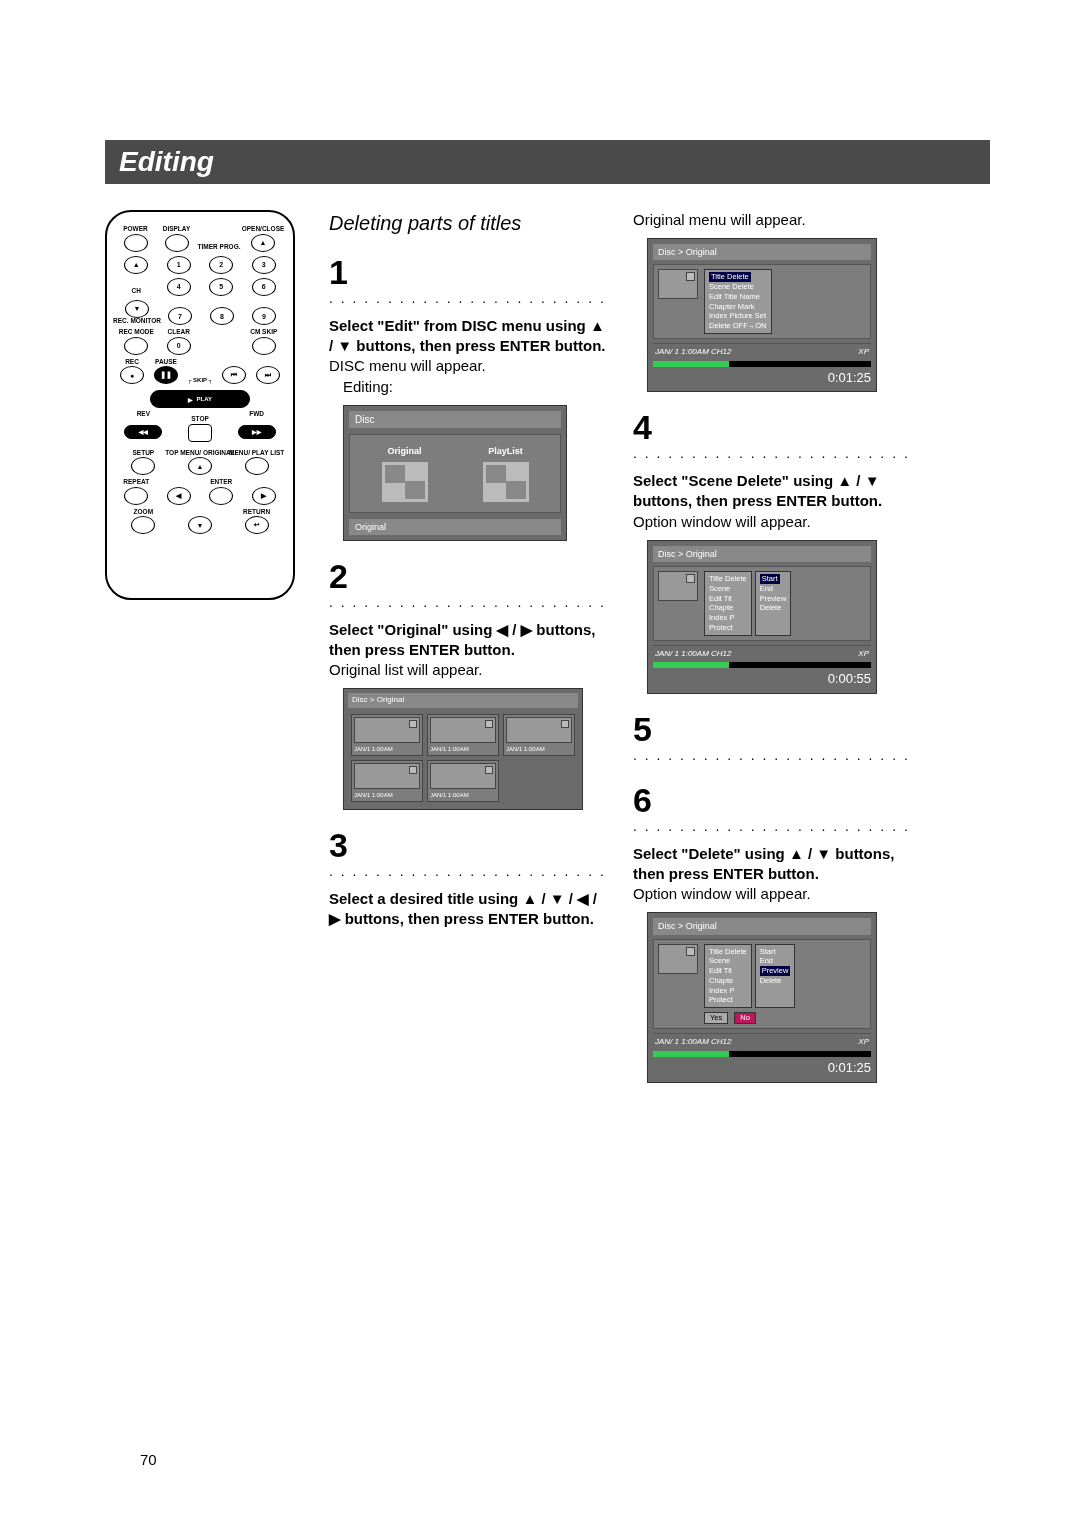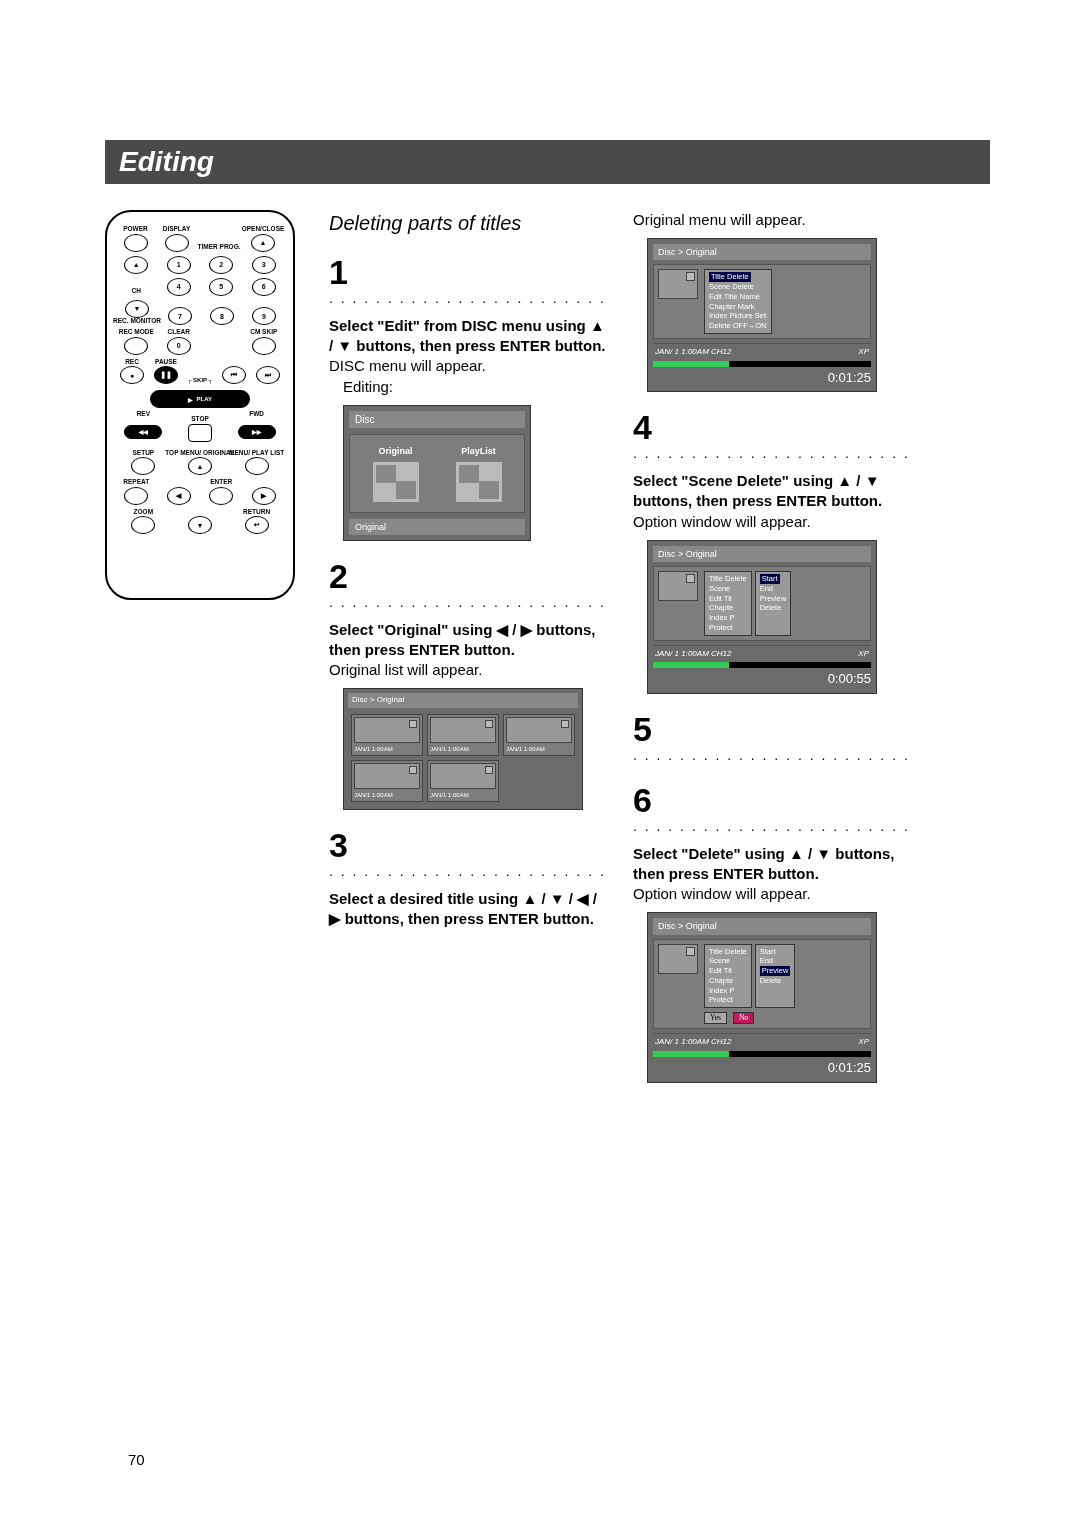--- a/index.html
+++ b/index.html
@@ -31,21 +31,21 @@
   }
   .col-a, .col-b {
     width: 280px;
     flex-shrink: 0;
     font-size: 15px;
     line-height: 1.35;
   }
   .page-num {
     position: absolute;
     bottom: 60px;
-    left: 128px;
+    left: 140px;
     font-size: 15px;
   }
 
   
   .remote {
     border: 2px solid #000;
     border-radius: 26px;
     width: 190px;
     padding: 14px 10px 60px 10px;
     font-size: 7px;
@@ -99,26 +99,26 @@
   .screen .bar { background:#888; padding:2px 5px; margin-bottom:4px; font-size:9px; }
   .screen .panel { background:#7d7d7d; border:1px solid #555; padding:4px; margin:0 0; display:flex; gap:6px; align-items:flex-start; }
   .screen .thumb { width:40px; height:30px; background:#999; border:1px solid #444; display:inline-block; position:relative; }
   .screen .thumb::after { content:''; position:absolute; top:2px; right:2px; width:7px; height:7px; background:#bbb; border:1px solid #444; }
   .screen .menu { background:#999; border:1px solid #333; padding:2px 4px; font-size:7.5px; line-height:1.3; }
   .screen .menu .hi { background:#004; color:#fff; padding:0 2px; display:inline-block; }
   .screen .foot { display:flex; justify-content:space-between; font-size:8px; border-top:1px solid #555; margin-top:4px; padding:3px 2px 0;font-style:italic; }
   .screen .prog { height:6px; background:#000; margin-top:3px; position:relative; }
   .screen .prog::before { content:''; position:absolute; left:0; top:0; bottom:0; width:35%; background:#3c5; }
   .screen .tcode { text-align:right; font-size:13px; margin-top:2px; }
-  .screen .opt { display:flex; gap:6px; margin-top:2px;font-family:Liberation Serif, serif; }
+  .screen .opt { display:flex; gap:6px; margin-top:2px; }
   .screen .opt .o { background:#aaa; color:#000; padding:0 5px; font-size:7.5px; border:1px solid #333;}
   .screen .opt .o.sel { background:#be185d; color:#fff; }
 
   .disc-screen {
-    width: 188px;
+    width: 224px;
     margin: 8px 0 4px 14px;
     background:#6b6b6b;
     border:1px solid #333;
     padding:5px;
     color:#fff;
     font-size:10px;
   }
   .disc-screen .top { background:#888; padding:2px 6px; margin-bottom:6px; }
   .disc-screen .body { background:#7d7d7d; border:1px solid #555; padding:10px 8px; display:flex; justify-content:space-around; gap:8px; }
   .disc-screen .item { display:flex; flex-direction:column; align-items:center; gap:4px; font-size:9px; font-weight:bold; }

